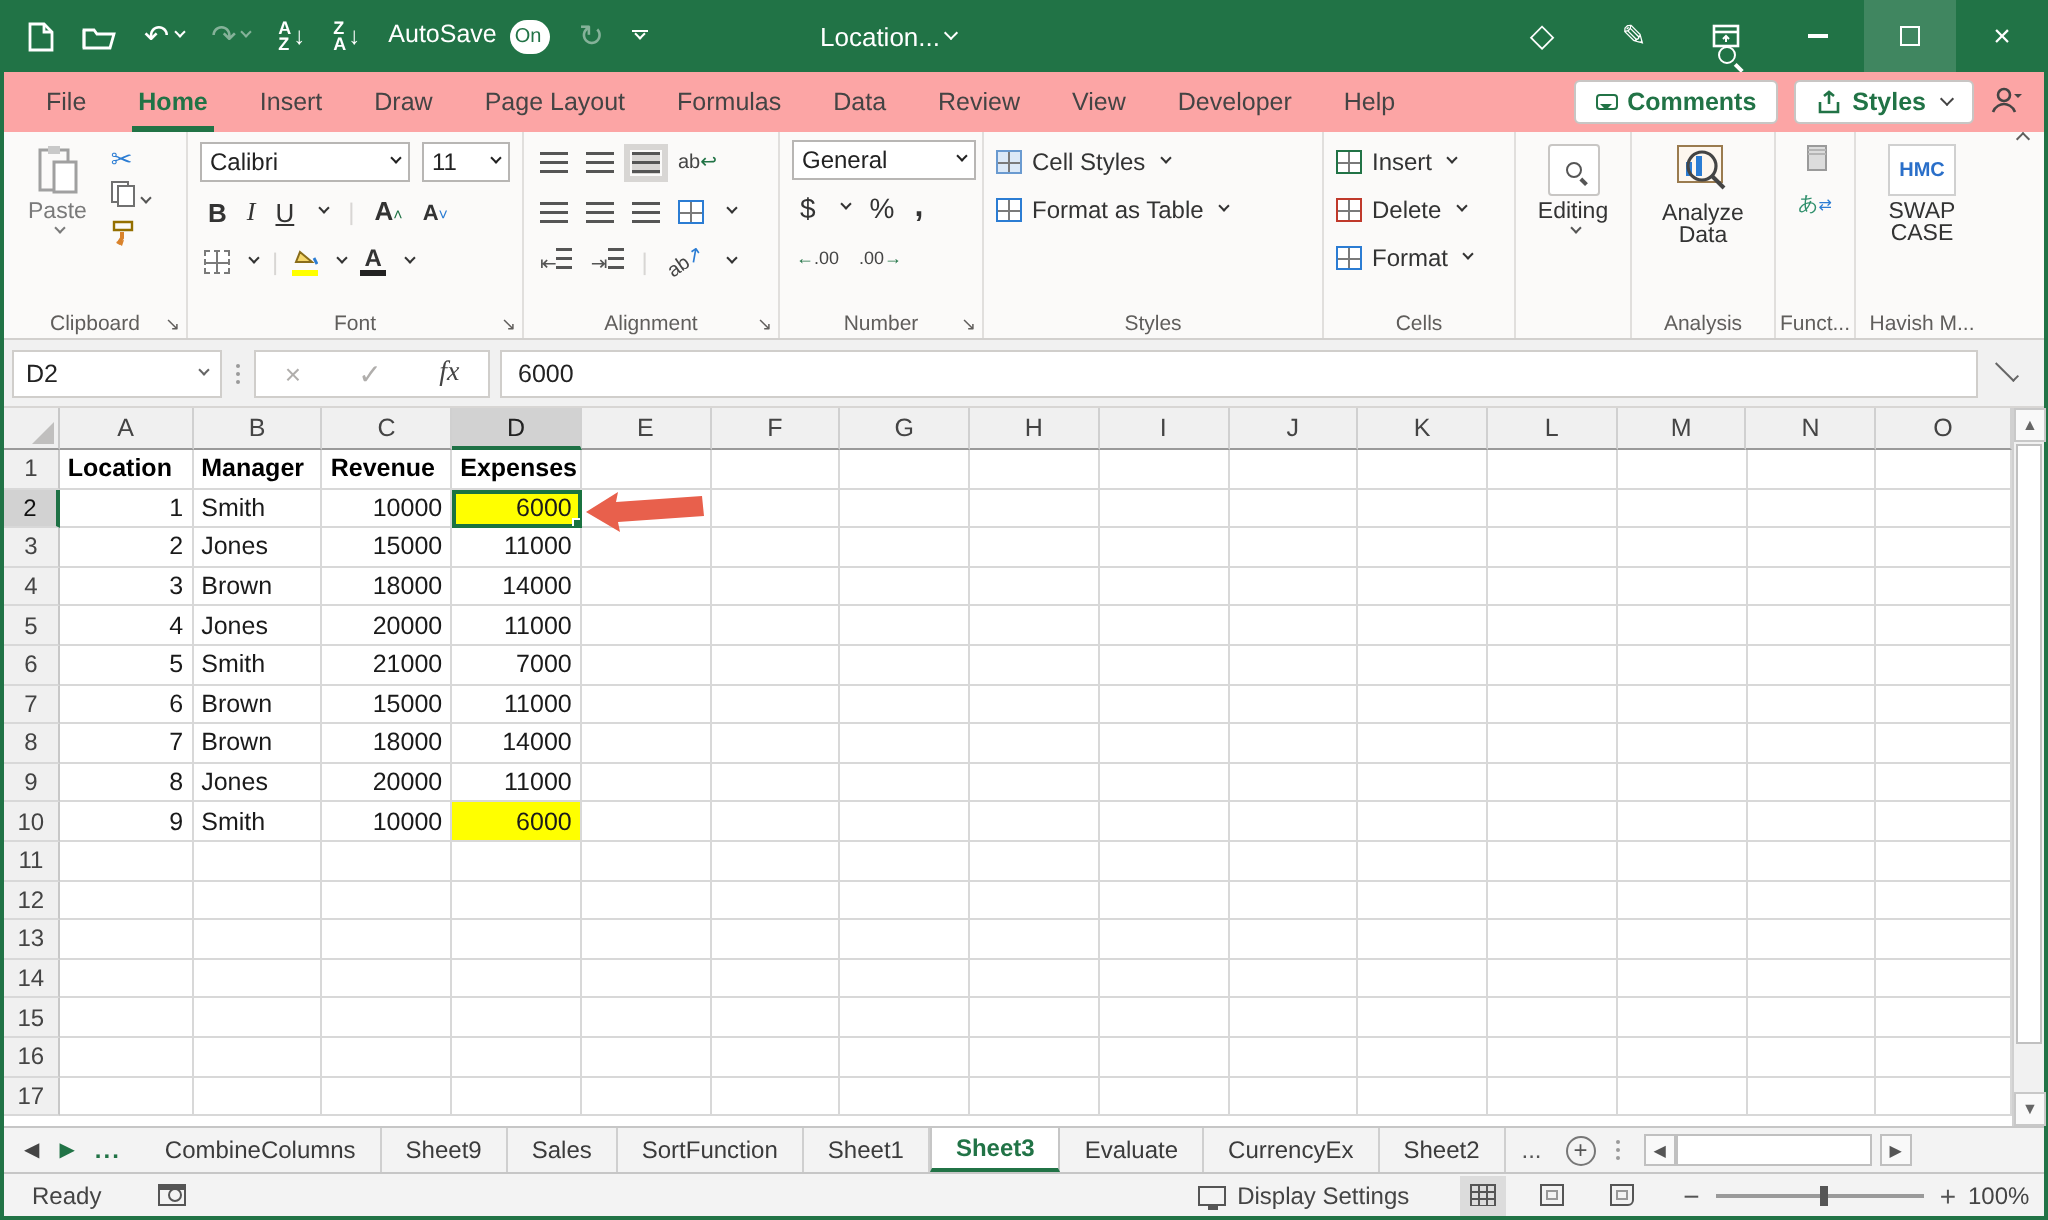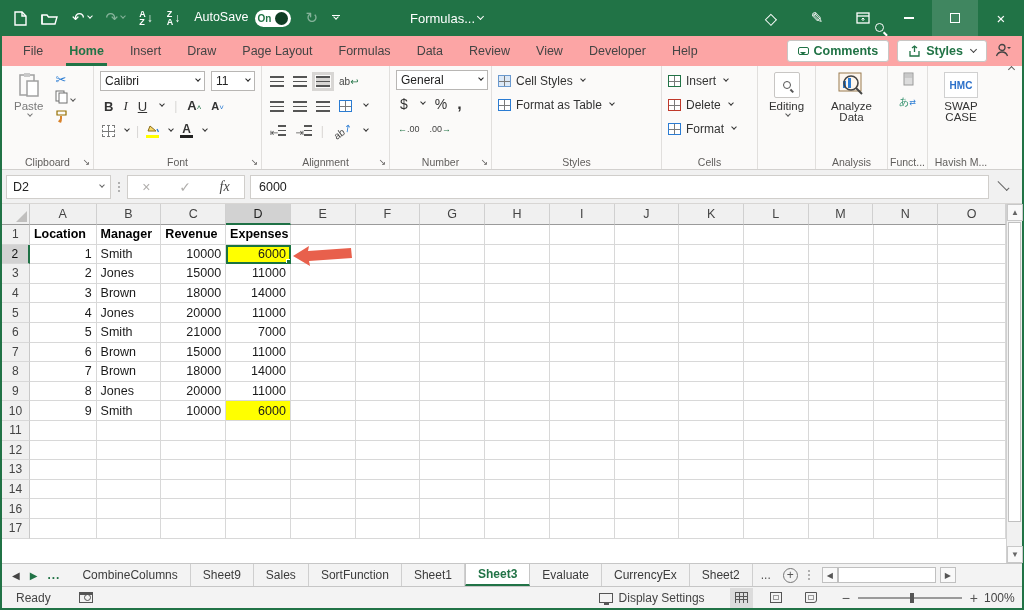--- a/index.html
+++ b/index.html
@@ -14,21 +14,21 @@
 
   
   .titlebar { position:absolute; left:-2px; top:0; width:1024px; height:36px; background:#217346; display:flex; align-items:center; color:#fff; }
   .qat { display:flex; align-items:center; gap:14px; padding-left:14px; }
   .qat .ic { display:flex; align-items:center; color:#fff; font-size:15px; }
   .qat .dis { opacity:.45; }
   .sortic { display:flex; align-items:center; font-size:9px; font-weight:700; line-height:8px; }
   .sortic .lt { display:flex; flex-direction:column; }
   .sortic .ar { font-size:12px; font-weight:400; margin-left:1px; }
   .autosave { display:flex; align-items:flex-start; gap:7px; font-size:12.5px; margin-left:0;}
-  .toggle { width:36px; height:17px; background:#fff; border-radius:9px; display:flex; align-items:center; padding:0 2px; color:#217346; font-size:10px; font-weight:700; }
+  .toggle { width:20px; height:17px; background:#fff; border-radius:9px; display:flex; align-items:center; padding:0 2px; color:#217346; font-size:10px; font-weight:400; }
   .toggle .knob { width:13px; height:13px; background:#0f3d24; border-radius:50%; margin-left:4px; }
   .fname { position:absolute; left:410px; top:0; height:36px; display:flex; align-items:center; font-size:13px; }
   .tsearch { position:absolute; left:535px; top:9px; }
   .t-right { position:absolute; right:0; top:0; height:36px; display:flex; align-items:center; }
   .t-right .tic { width:46px; height:36px; display:flex; align-items:center; justify-content:center; }
   .t-right .tic.max { background:rgba(255,255,255,.14); }
   .mgl { display:inline-block; width:9px; height:9px; border:1.6px solid #fff; border-radius:50%; position:relative; }
   .mgl:after { content:""; position:absolute; width:5px; height:1.6px; background:#fff; transform:rotate(45deg); left:7px; top:9px; }
   .minbar { width:10px; height:1.5px; background:#fff; display:inline-block;}
   .maxbox { width:10px; height:10px; border:1.5px solid #fff; display:inline-block;}
@@ -179,21 +179,21 @@
             <span class="knob"></span>
           </span>
       </span>
       <span class="ic dis">↻</span>
       <span class="ic" style="flex-direction:column; gap:1px;">
           <span style="width:8px;height:1.3px;background:#fff;"></span>
           <span class="cv sm" style="margin:0;"></span>
         </span>
     </div>
     <div class="fname">
-        <span>Formulas...</span>
+        <span>Location...</span>
         <span class="cv"></span>
       </div>
     <span class="tsearch mgl"></span>
     <div class="t-right">
       <span class="tic" style="font-size:16px;">◇</span>
       <span class="tic" style="font-size:15px;">✎</span>
       <span class="tic">
           <svg width="14" height="12" viewBox="0 0 14 12">
             <rect x="1" y="1" width="12" height="10" fill="none" stroke="#fff" stroke-width="1.3"></rect>
             <path d="M1 4h12" stroke="#fff" stroke-width="1.3"></path>
@@ -736,20 +736,38 @@
           <div class="cell" style="width: 65px;"></div>
           <div class="cell" style="width: 65px;"></div>
           <div class="cell" style="width: 65px;"></div>
           <div class="cell" style="width: 65px;"></div>
           <div class="cell" style="width: 65px;"></div>
           <div class="cell" style="width: 65px;"></div>
           <div class="cell" style="width: 65px;"></div>
           <div class="cell" style="width: 68px;"></div>
         </div>
         <div class="grow">
+          <div class="rhdr">15</div>
+          <div class="cell" style="width: 67px;"></div>
+          <div class="cell" style="width: 65px;"></div>
+          <div class="cell" style="width: 65px;"></div>
+          <div class="cell" style="width: 65px;"></div>
+          <div class="cell" style="width: 65px;"></div>
+          <div class="cell" style="width: 65px;"></div>
+          <div class="cell" style="width: 65px;"></div>
+          <div class="cell" style="width: 65px;"></div>
+          <div class="cell" style="width: 65px;"></div>
+          <div class="cell" style="width: 65px;"></div>
+          <div class="cell" style="width: 65px;"></div>
+          <div class="cell" style="width: 65px;"></div>
+          <div class="cell" style="width: 65px;"></div>
+          <div class="cell" style="width: 65px;"></div>
+          <div class="cell" style="width: 68px;"></div>
+        </div>
+        <div class="grow">
           <div class="rhdr">16</div>
           <div class="cell" style="width: 67px;"></div>
           <div class="cell" style="width: 65px;"></div>
           <div class="cell" style="width: 65px;"></div>
           <div class="cell" style="width: 65px;"></div>
           <div class="cell" style="width: 65px;"></div>
           <div class="cell" style="width: 65px;"></div>
           <div class="cell" style="width: 65px;"></div>
           <div class="cell" style="width: 65px;"></div>
           <div class="cell" style="width: 65px;"></div>

